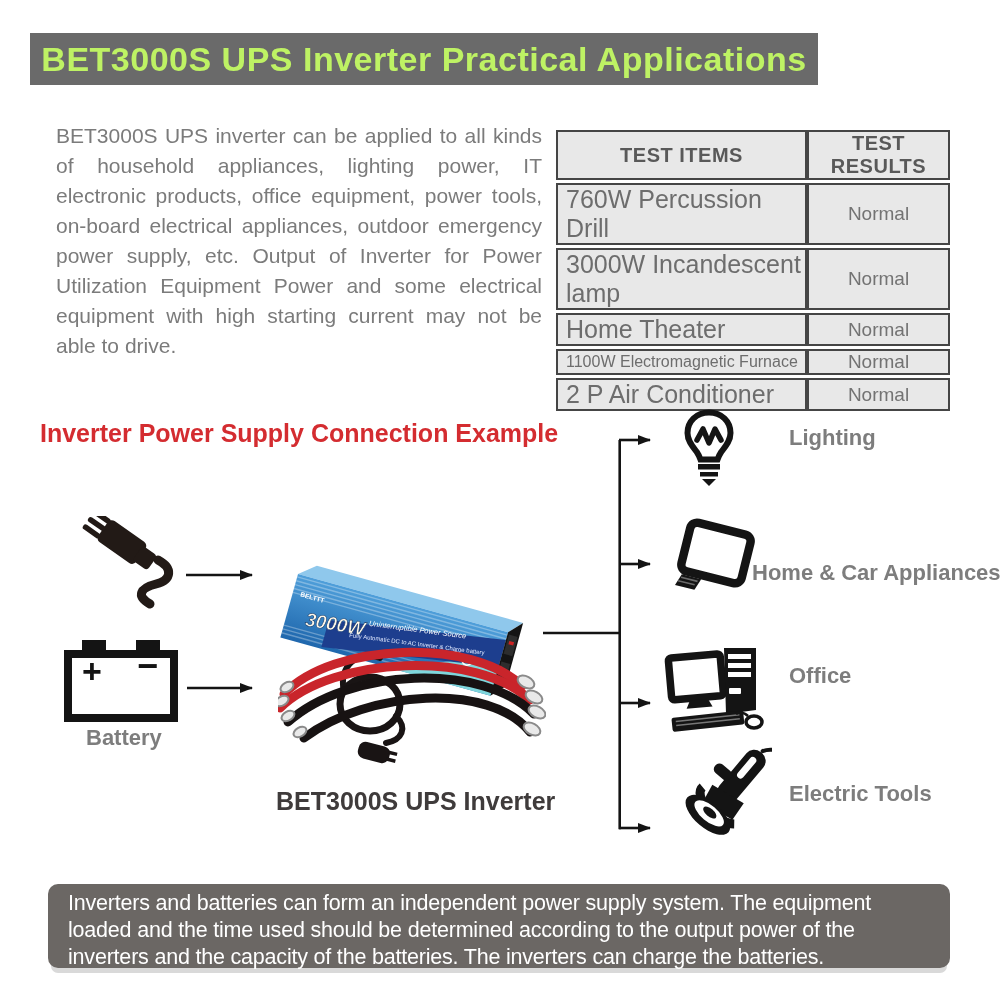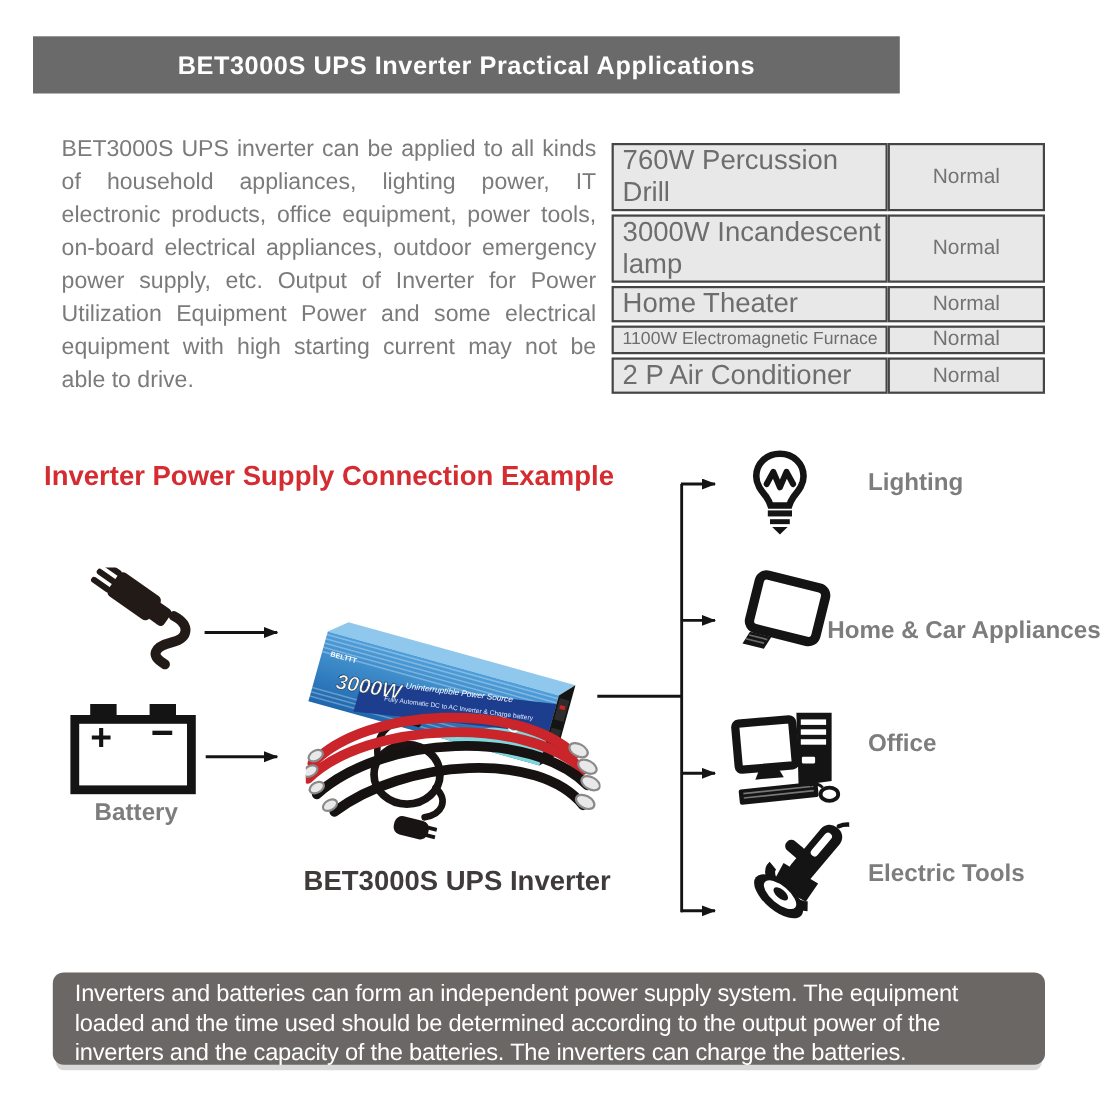--- a/index.html
+++ b/index.html
@@ -3,22 +3,22 @@
 <meta charset="utf-8">
 <style>
   * { margin:0; padding:0; box-sizing:border-box; }
   html,body { background:#fff; }
   body { font-family:"Liberation Sans", sans-serif; }
   .canvas { position:relative; width:1000px; height:1000px; background:#fff; overflow:hidden; }
 
   
   .title-banner {
     position:absolute; left:30px; top:33px; width:788px; height:52px;
-    background:#6a6a6a; color:#ffffff; display:flex; align-items:center; justify-content:center;
-    font-size:23px; font-weight:800; letter-spacing:0.5px; white-space:nowrap;
+    background:#6a6a6a; color:#bef264; display:flex; align-items:center; justify-content:center;
+    font-size:34px; font-weight:800; letter-spacing:0.5px; white-space:nowrap;
   }
 
   
   .intro {
     position:absolute; left:56px; top:121px; width:486px;
     color:#7b7b7b; font-size:21px; line-height:30px; text-align:justify;
   }
 
   
   .test-table-wrap { position:absolute; left:556px; top:127px; width:394px; }
@@ -79,20 +79,24 @@
 
   <p class="intro">BET3000S UPS inverter can be applied to all kinds of household appliances, lighting power, IT electronic products, office equipment, power tools, on-board electrical appliances, outdoor emergency power supply, etc. Output of Inverter for Power Utilization Equipment Power and some electrical equipment with high starting current may not be able to drive.</p>
 
   <div class="test-table-wrap">
     <table class="test-table">
       <colgroup>
           <col class="col-items">
           <col class="col-results">
         </colgroup>
       <tbody>
+          <tr>
+        <th>TEST ITEMS</th>
+        <th>TEST RESULTS</th>
+      </tr>
       <tr>
         <td class="item">760W Percussion Drill</td>
         <td class="result">Normal</td>
       </tr>
       <tr>
         <td class="item">3000W Incandescent lamp</td>
         <td class="result">Normal</td>
       </tr>
       <tr>
         <td class="item">Home Theater</td>

